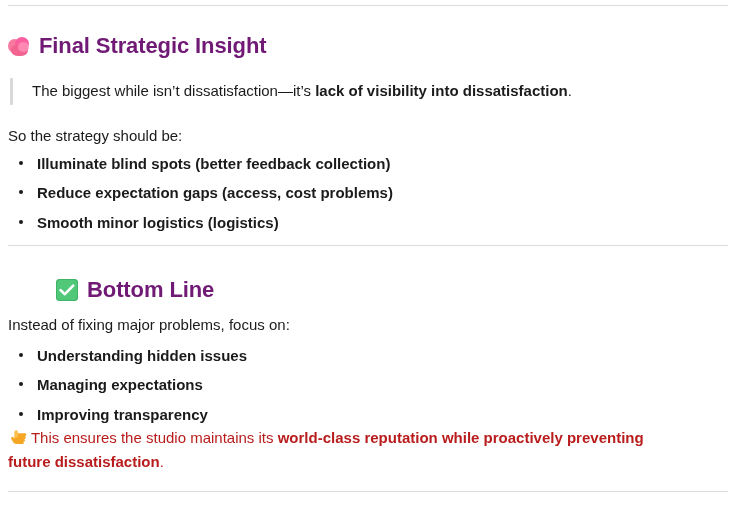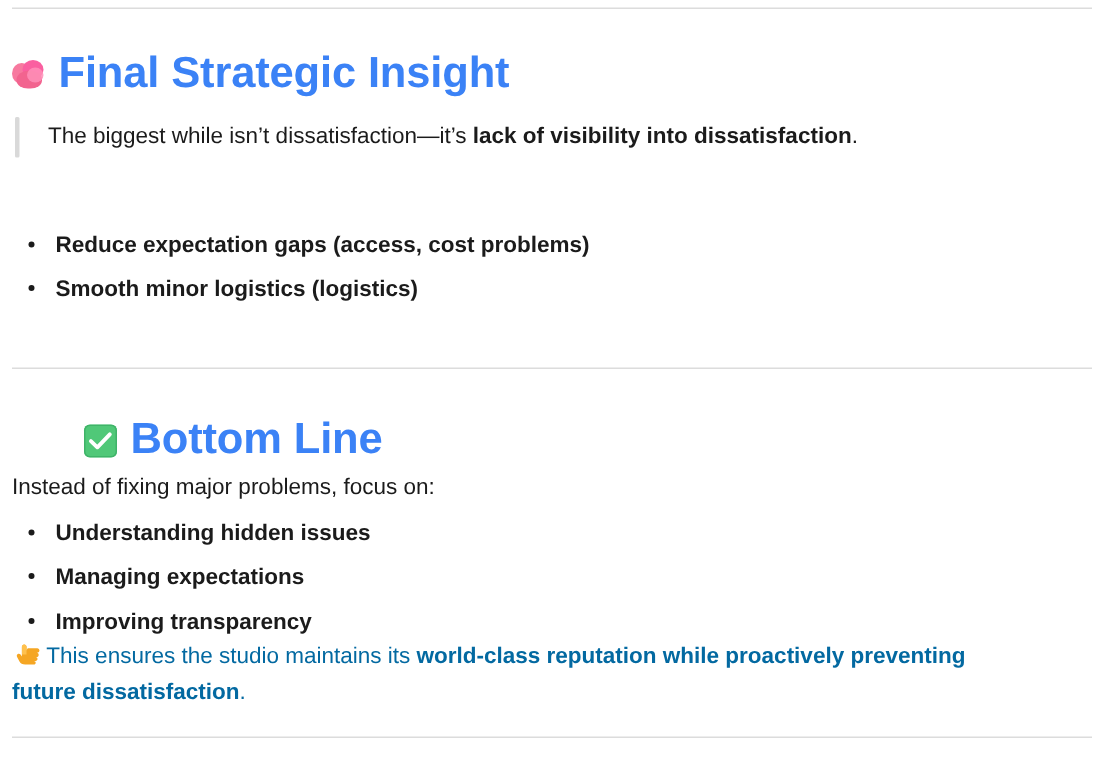--- a/index.html
+++ b/index.html
@@ -34,24 +34,24 @@
   }
   .hr-top    { position: absolute; left: 8px; top: 5px; }
   .hr-mid    { position: absolute; left: 8px; top: 245px; }
   .hr-bottom { position: absolute; left: 8px; top: 491px; }
 
   
   .section-heading {
     display: flex;
     align-items: center;
     gap: 9px;
-    font-size: 29px;
+    font-size: 22px;
     font-weight: 700;
     letter-spacing: -0.1px;
-    color: #3b82f6;
+    color: #701a75;
     margin: 0;
     line-height: 1.1;
   }
   .heading-text { display: inline-block; }
 
   
   .emoji {
     display: inline-block;
     flex: 0 0 auto;
     position: relative;
@@ -132,21 +132,21 @@
     margin: 0;
     font-size: 15px;
     line-height: 1.55;
     color: #1b1b1b;
   }
 
   .closing-text {
     margin: 0;
     font-size: 15px;
     line-height: 1.62;
-    color: #0369a1;
+    color: #b91c1c;
     max-width: 672px;
   }
 
   b, strong { font-weight: 700; }
 
   
   ul.bullets {
     margin: 0;
     padding: 0;
     list-style: none;
@@ -197,22 +197,24 @@
         <span class="lobe-d"></span>
     </span>
     <span class="heading-text">Final Strategic Insight</span>
   </h2>
 
   <blockquote class="blockquote blk" id="quote-insight">
     <span class="bar"></span>
     <span>The biggest while isn’t dissatisfaction—it’s </span><b>lack of visibility into dissatisfaction</b><span>.</span>
   </blockquote>
 
+  <p class="body-text blk" id="intro-strategy">So the strategy should be:</p>
 
   <ul class="bullets bold blk" id="list-strategy">
+    <li>Illuminate blind spots (better feedback collection)</li>
     <li>Reduce expectation gaps (access, cost problems)</li>
     <li>Smooth minor logistics (logistics)</li>
   </ul>
 
   <hr class="hr hr-mid">
 
   <h2 class="section-heading blk" id="heading-bottom">
     <span class="emoji emoji-check">
       <svg width="16" height="14" viewBox="0 0 16 14" aria-hidden="true">
         <path d="M1.6 7.1 L5.9 11.2 L14.2 2.6" stroke="#ffffff" stroke-width="2.6" fill="none" stroke-linecap="round" stroke-linejoin="round"></path>

